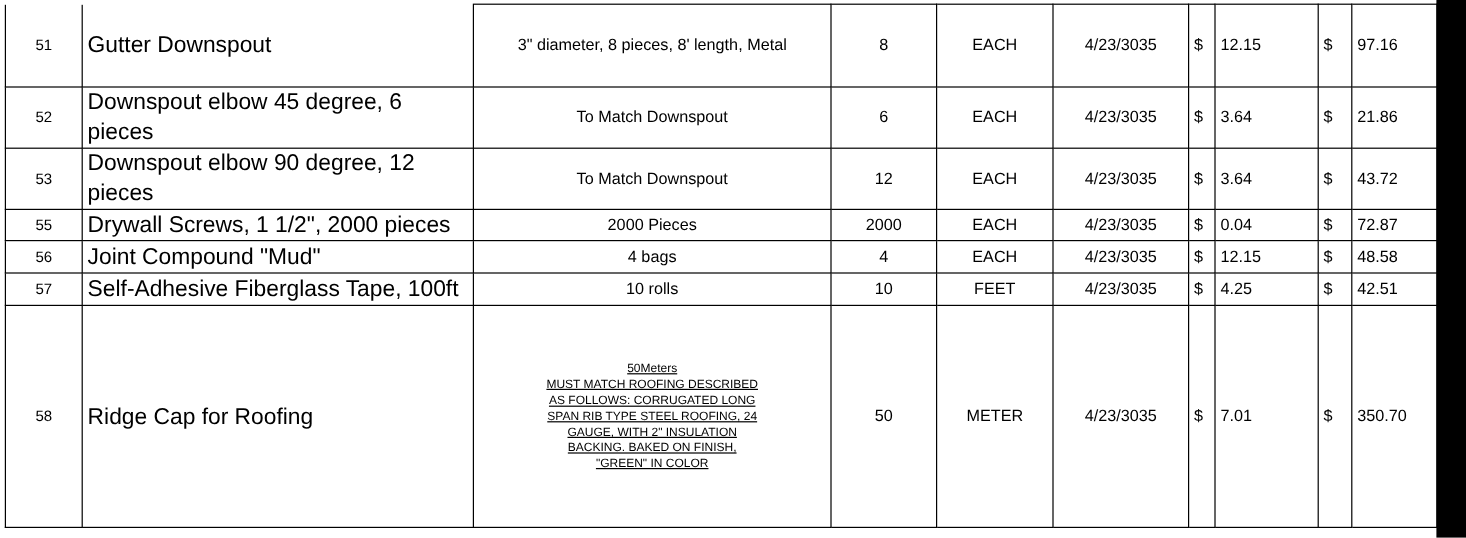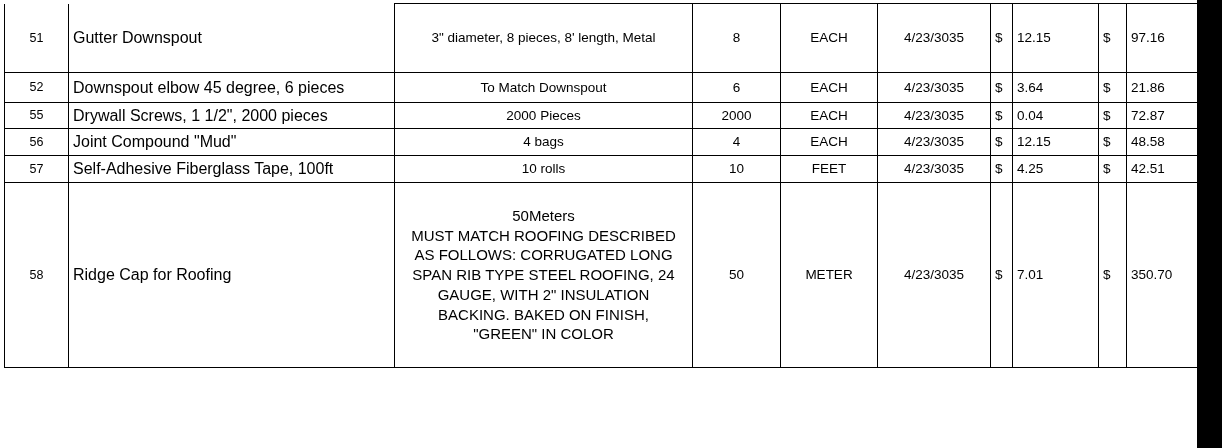--- a/index.html
+++ b/index.html
@@ -52,21 +52,21 @@
   col.c-cur2  { width: 28px; }
   col.c-total { width: 71px; }
 
   td.num {
     background: #c9f58c;
     text-align: center;
     font-size: 12.5px;
   }
   td.item {
     text-align: left;
-    font-size: 16px;
+    font-size: 19px;
   }
   td.desc {
     text-align: center;
     font-size: 13.5px;
   }
   td.qty, td.unit, td.date {
     text-align: center;
     font-size: 13.5px;
   }
   td.cur {
@@ -95,23 +95,24 @@
   tr.h52 td { height: 29px; }
   tr.h53 td { height: 26px; }
   tr.h54 td { height: 50px; }
   tr.h55 td { height: 25px; }
   tr.h56 td { height: 26px; }
   tr.h57 td { height: 26px; }
   tr.h58 td { height: 184px; }
 
   td.desc-multi {
     text-align: center;
-    font-size: 15px;
+    font-size: 10px;
     line-height: 1.52;
     padding: 2px 3px;
+    text-decoration: underline;
   }
 
   
   #black-col {
     position: absolute;
     left: 1197px;
     top: 0px;
     width: 25px;
     height: 448px;
     background: #000000;
@@ -156,20 +157,32 @@
         <td class="desc">To Match Downspout</td>
         <td class="qty">6</td>
         <td class="unit">EACH</td>
         <td class="date">4/23/3035</td>
         <td class="cur hl-cur">$</td>
         <td class="money hl">3.64</td>
         <td class="cur">$</td>
         <td class="money">21.86</td>
       </tr>
 
+      <tr class="h53">
+        <td class="num">53</td>
+        <td class="item">Downspout elbow 90 degree, 12 pieces</td>
+        <td class="desc">To Match Downspout</td>
+        <td class="qty">12</td>
+        <td class="unit">EACH</td>
+        <td class="date">4/23/3035</td>
+        <td class="cur hl-cur">$</td>
+        <td class="money hl">3.64</td>
+        <td class="cur">$</td>
+        <td class="money">43.72</td>
+      </tr>
 
 
       <tr class="h55">
         <td class="num">55</td>
         <td class="item">Drywall Screws, 1 1/2", 2000 pieces</td>
         <td class="desc">2000 Pieces</td>
         <td class="qty">2000</td>
         <td class="unit">EACH</td>
         <td class="date">4/23/3035</td>
         <td class="cur hl-cur">$</td>

